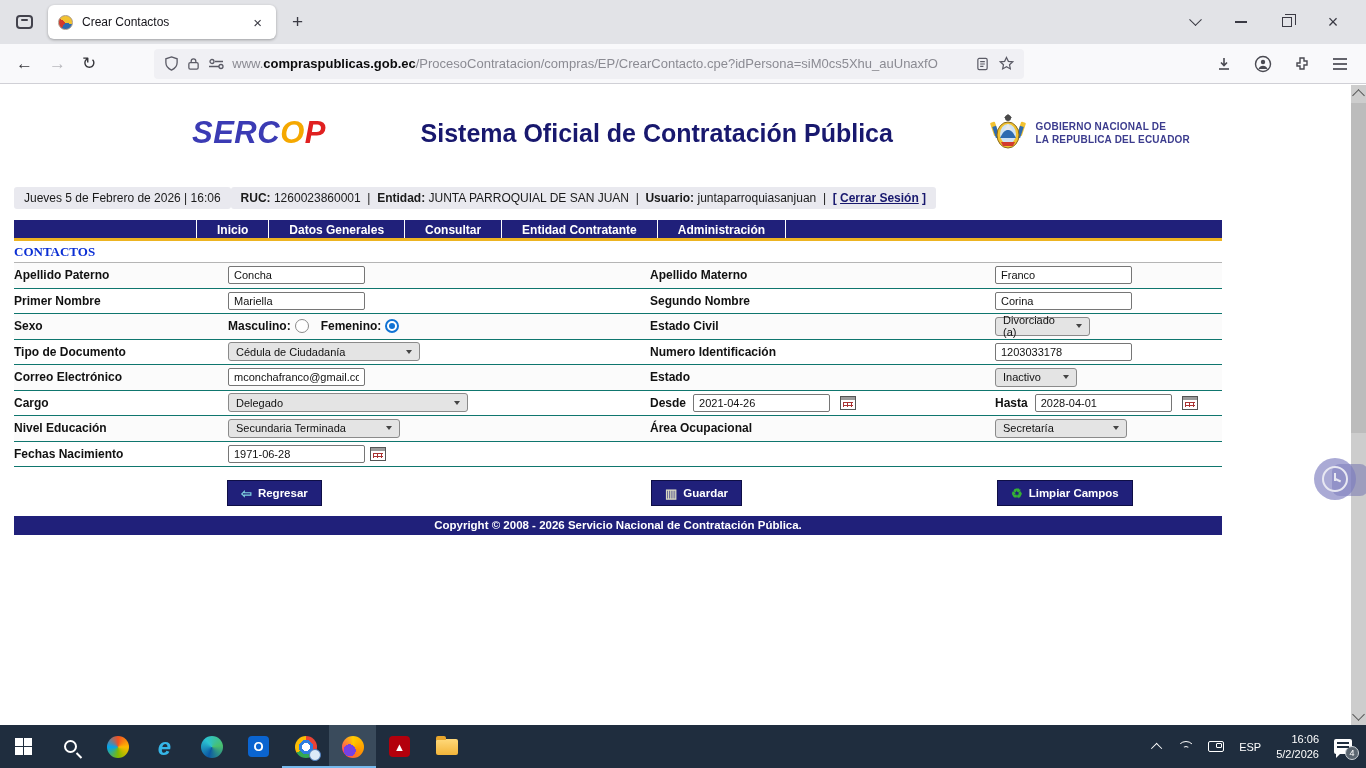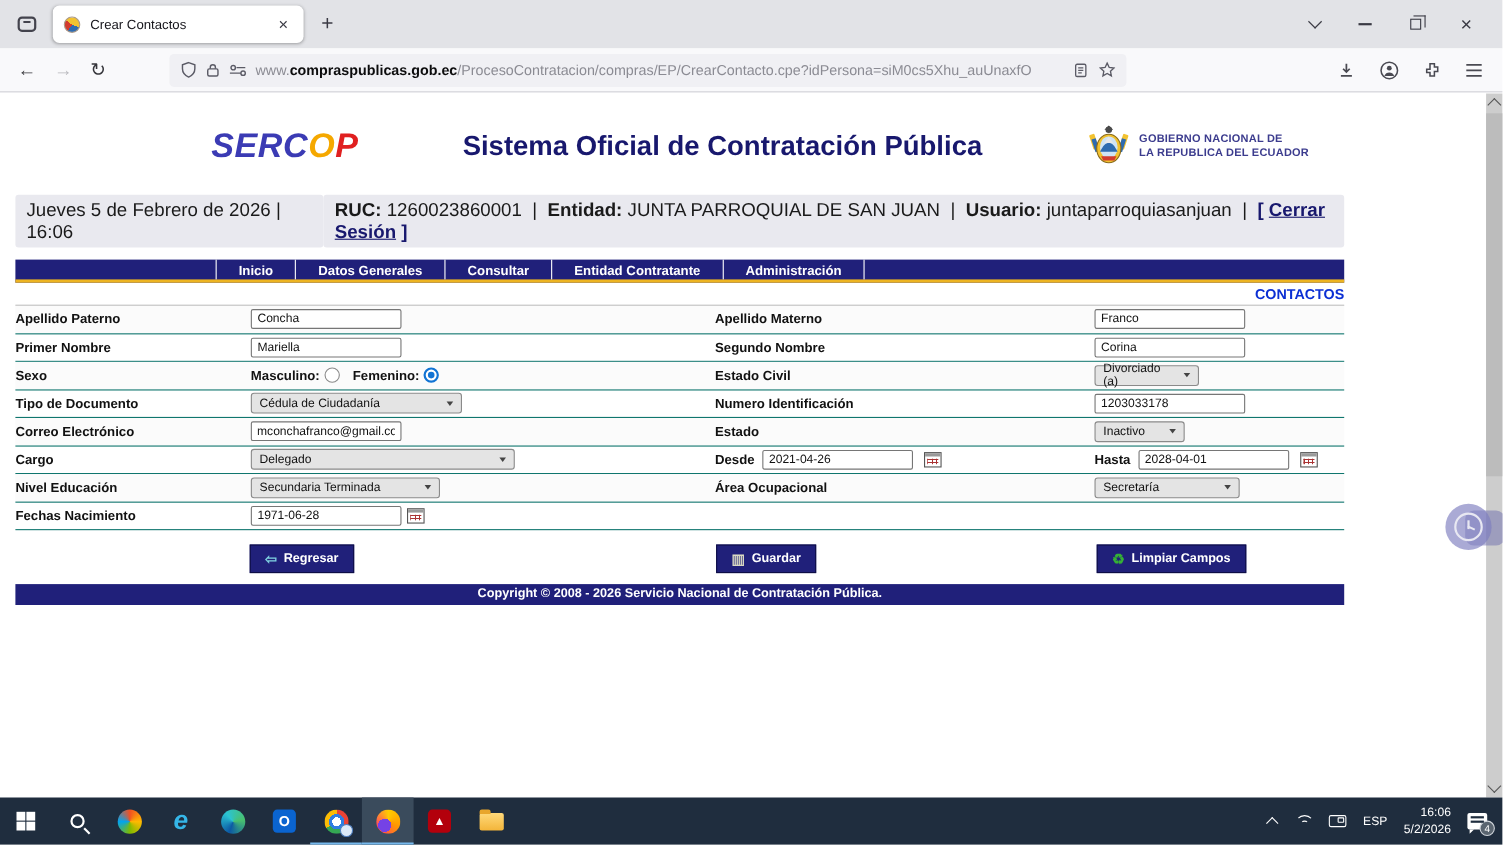--- a/index.html
+++ b/index.html
@@ -45,33 +45,33 @@
 
   .pg-header { display:flex; align-items:center; margin:12px 24px 0 24px; height:72px; }
   .sercop { font-size:31px; font-weight:bold; letter-spacing:.5px; margin-left:168px; font-style:italic; }
   .sercop .blue { color:#3b3bb4; }
   .sercop .yellow { color:#f5a800; }
   .sercop .red { color:#e02020; }
   .pg-title { flex:1; text-align:center; font-size:25px; font-weight:bold; color:#18186e; }
   .gov { display:flex; align-items:center; gap:8px; margin-right:22px; }
   .gov-text { font-size:10px; font-weight:bold; color:#3c3c8e; line-height:1.35; letter-spacing:.2px; }
 
-  .infobar { display:flex; justify-content:flex-end; align-items:center; margin:8px 14px 0 14px; font-size:17px; color:#1a1a1a; }
+  .infobar { display:flex; justify-content:flex-start; align-items:center; margin:18px 14px 0 14px; font-size:12px; color:#1a1a1a; }
   .chip { background:#e9e9ef; border-radius:3px; padding:4px 10px; }
   .chip b { font-weight:bold; }
   .logout { color:#18186e; font-weight:bold; }
   .logout u { text-decoration:underline; }
 
   .navbar { margin:11px 14px 0 14px; background:#20207a; height:21px; display:flex; border-bottom:3px solid #edb421; font-size:12px; font-weight:bold; color:#fff; }
   .nav-item { padding:3px 20px 0 20px; border-left:1px solid #fff; cursor:pointer; }
   .nav-item:first-child { margin-left:182px; }
   .nav-item:last-child { border-right:1px solid #fff; }
 
   .heading { margin:11px 14px 0 14px; font-size:15px; font-weight:bold; color:#18186e; border-bottom:1px solid #8a8a8a; padding-bottom:3px; }
-  .section-title { margin:0 14px; text-align:right; color:#0b2fd4; font-weight:bold; font-size:13px; padding:3px 0 2px; border-bottom:1px solid #b5b5b5; }
+  .section-title { margin:0 14px; text-align:left; color:#0b2fd4; font-weight:bold; font-size:13px; padding:3px 0 2px; border-bottom:1px solid #b5b5b5;font-family:Liberation Serif, serif; }
 
   .form { margin:0 14px; }
   .frow { display:grid; grid-template-columns:214px 422px 345px 1fr; align-items:center; height:25.5px; border-bottom:1px solid #0f766e; font-size:12px; }
   .frow:nth-child(odd) { background:#fbfbfb; }
   .flabel { font-weight:bold; color:#111; }
   .ctl { display:flex; align-items:center; }
   input.txt { width:137px; height:18px; border:1px solid #767676; border-radius:2px; font-size:11px; font-family:inherit; padding:1px 5px; color:#111; background:#fff; }
   .select { display:inline-flex; align-items:center; justify-content:space-between; background:#e4e4e4; border:1px solid #8a8a8a; border-radius:3px; height:19px; padding:0 7px; font-size:11px; color:#111; }
   .chev { width:0; height:0; border-left:3.5px solid transparent; border-right:3.5px solid transparent; border-top:4.5px solid #444; margin-left:8px; flex:none; }
   .w190{width:192px} .w238{width:240px} .w170{width:172px} .w93{width:95px} .w80{width:82px} .w130{width:132px}

